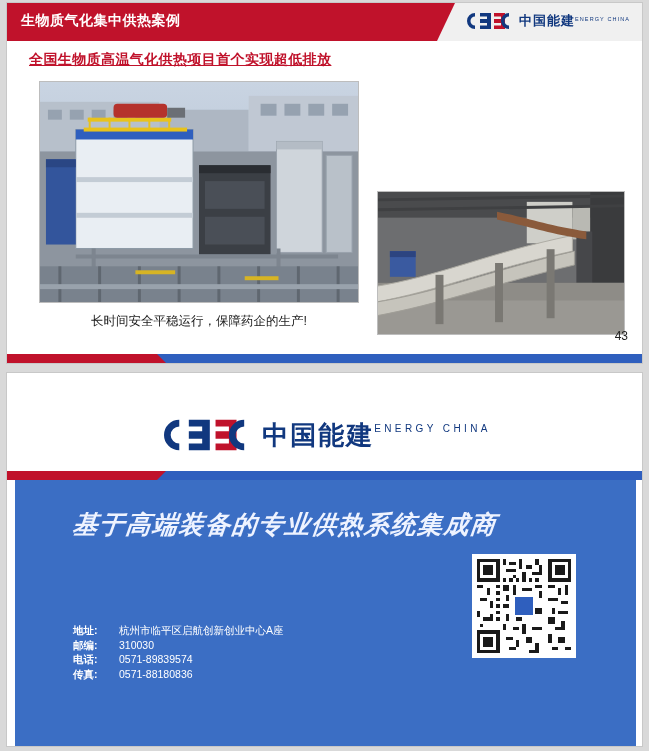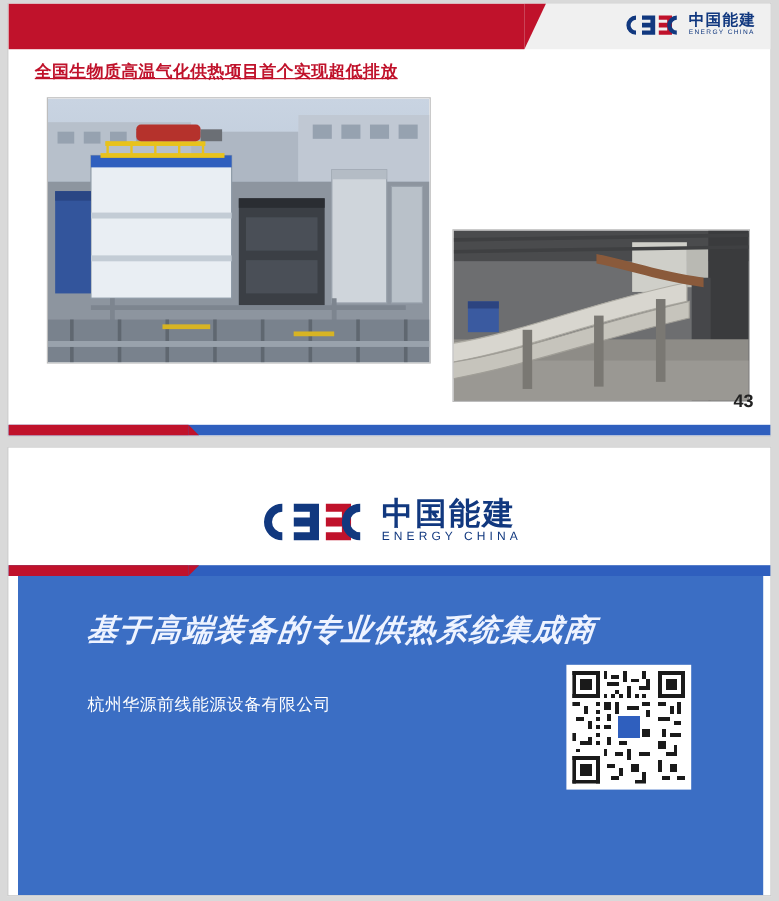--- a/index.html
+++ b/index.html
@@ -84,21 +84,21 @@
     color: #11387f;
     line-height: 12px;
     letter-spacing: 1px;
   }
   .logo-txt-en {
     font-size: 5.5px;
     color: #11387f;
     letter-spacing: 1.1px;
     line-height: 8px;
   }
-  .logo-stack { display:flex; flex-direction:column; justify-content:center; }
+  .logo-stack { display:flex; flex-direction:row; justify-content:center; }
 
   .s1-heading {
     position: absolute;
     left: 22px;
     top: 48px;
     font-size: 14px;
     font-weight: bold;
     color: #c0122b;
     text-decoration: underline;
     letter-spacing: 0.4px;
@@ -142,22 +142,22 @@
     line-height: 26px;
     color: #1a1a1a;
     text-indent: 26px;
   }
   .s1-para .hl { color: #c0122b; font-weight: bold; text-indent:0; }
 
   .page-num {
     position: absolute;
     right: 14px;
     bottom: 20px;
-    font-size: 15px;
-    font-weight: bold;
+    font-size: 12px;
+    font-weight: normal;
     color: #222;
   }
   .s1-footbar {
     position: absolute;
     left: 0;
     bottom: 0;
     width: 637px;
     height: 9px;
     background: #2f5fbe;
   }
@@ -291,20 +291,21 @@
 </style>
 </head>
 <body>
 
 <div class="deck">
 
   <div class="slide1">
 
     <div class="s1-header">
       <div class="s1-header-red"></div>
+      <div class="s1-title">生物质气化集中供热案例</div>
 
       <div class="logo-small">
         <div class="logo-mark">
           <svg viewBox="0 0 96 44" width="48" height="22" xmlns="http://www.w3.org/2000/svg">
             <path d="M20 6 A16 16 0 1 0 20 38 L20 31 A9 9 0 1 1 20 13 Z" fill="#11387f"></path>
             <path d="M30 6 L30 13 L44 13 L44 18 L30 18 L30 26 L44 26 L44 31 L30 31 L30 38 L52 38 L52 6 Z" fill="#11387f"></path>
             <path d="M58 6 L58 13 L72 13 L72 18 L58 18 L58 26 L72 26 L72 31 L58 31 L58 38 L80 38 L80 6 Z" fill="#c0122b"></path>
             <path d="M92 6 A16 16 0 1 0 92 38 L92 31 A9 9 0 1 1 92 13 Z" fill="#11387f" transform="translate(-4,0)"></path>
           </svg>
         </div>
@@ -390,20 +391,21 @@
           <line x1="260" y1="186" x2="260" y2="222"></line>
           <line x1="300" y1="186" x2="300" y2="222"></line>
         </g>
         <rect x="0" y="204" width="320" height="5" fill="#99a2ac"></rect>
 
         <rect x="96" y="190" width="40" height="4" fill="#d7b423"></rect>
         <rect x="206" y="196" width="34" height="4" fill="#d7b423"></rect>
       </svg>
     </div>
 
+    <div class="cap-left">长时间安全平稳运行，保障药企的生产!</div>
 
 
     <div class="photo photo-right">
       <svg width="100%" height="100%" viewBox="0 0 248 144" preserveAspectRatio="none" xmlns="http://www.w3.org/2000/svg">
         <rect width="248" height="144" fill="#5b5c5e"></rect>
 
         <rect x="0" y="0" width="248" height="92" fill="#6d6e70"></rect>
         <rect x="0" y="0" width="248" height="26" fill="#4a4b4d"></rect>
 
         <rect x="150" y="10" width="46" height="42" fill="#cfcfc9"></rect>
@@ -459,22 +461,39 @@
         <div class="logo-txt-en-lg">ENERGY CHINA</div>
       </div>
     </div>
 
     <div class="s2-band">
       <div class="s2-band-red"></div>
     </div>
 
     <div class="s2-blue">
       <div class="s2-slogan">基于高端装备的专业供热系统集成商</div>
-      <div class="s2-company">杭州华源前线能源设备有限公司</div>
-
+
+      <div class="s2-contact">
+        <div class="row">
+          <span class="lab">地址:</span>
+          <span class="val">杭州市临平区启航创新创业中心A座</span>
+        </div>
+        <div class="row">
+          <span class="lab">邮编:</span>
+          <span class="val">310030</span>
+        </div>
+        <div class="row">
+          <span class="lab">电话:</span>
+          <span class="val">0571-89839574</span>
+        </div>
+        <div class="row">
+          <span class="lab">传真:</span>
+          <span class="val">0571-88180836</span>
+        </div>
+      </div>
 
       <div class="qr">
         <svg width="94" height="94" viewBox="0 0 29 29" xmlns="http://www.w3.org/2000/svg" shape-rendering="crispEdges">
           <rect width="29" height="29" fill="#ffffff"></rect>
           <g fill="#1a1a1a">
 
             <rect x="0" y="0" width="7" height="1"></rect>
               <rect x="0" y="6" width="7" height="1"></rect>
             <rect x="0" y="0" width="1" height="7"></rect>
               <rect x="6" y="0" width="1" height="7"></rect>

